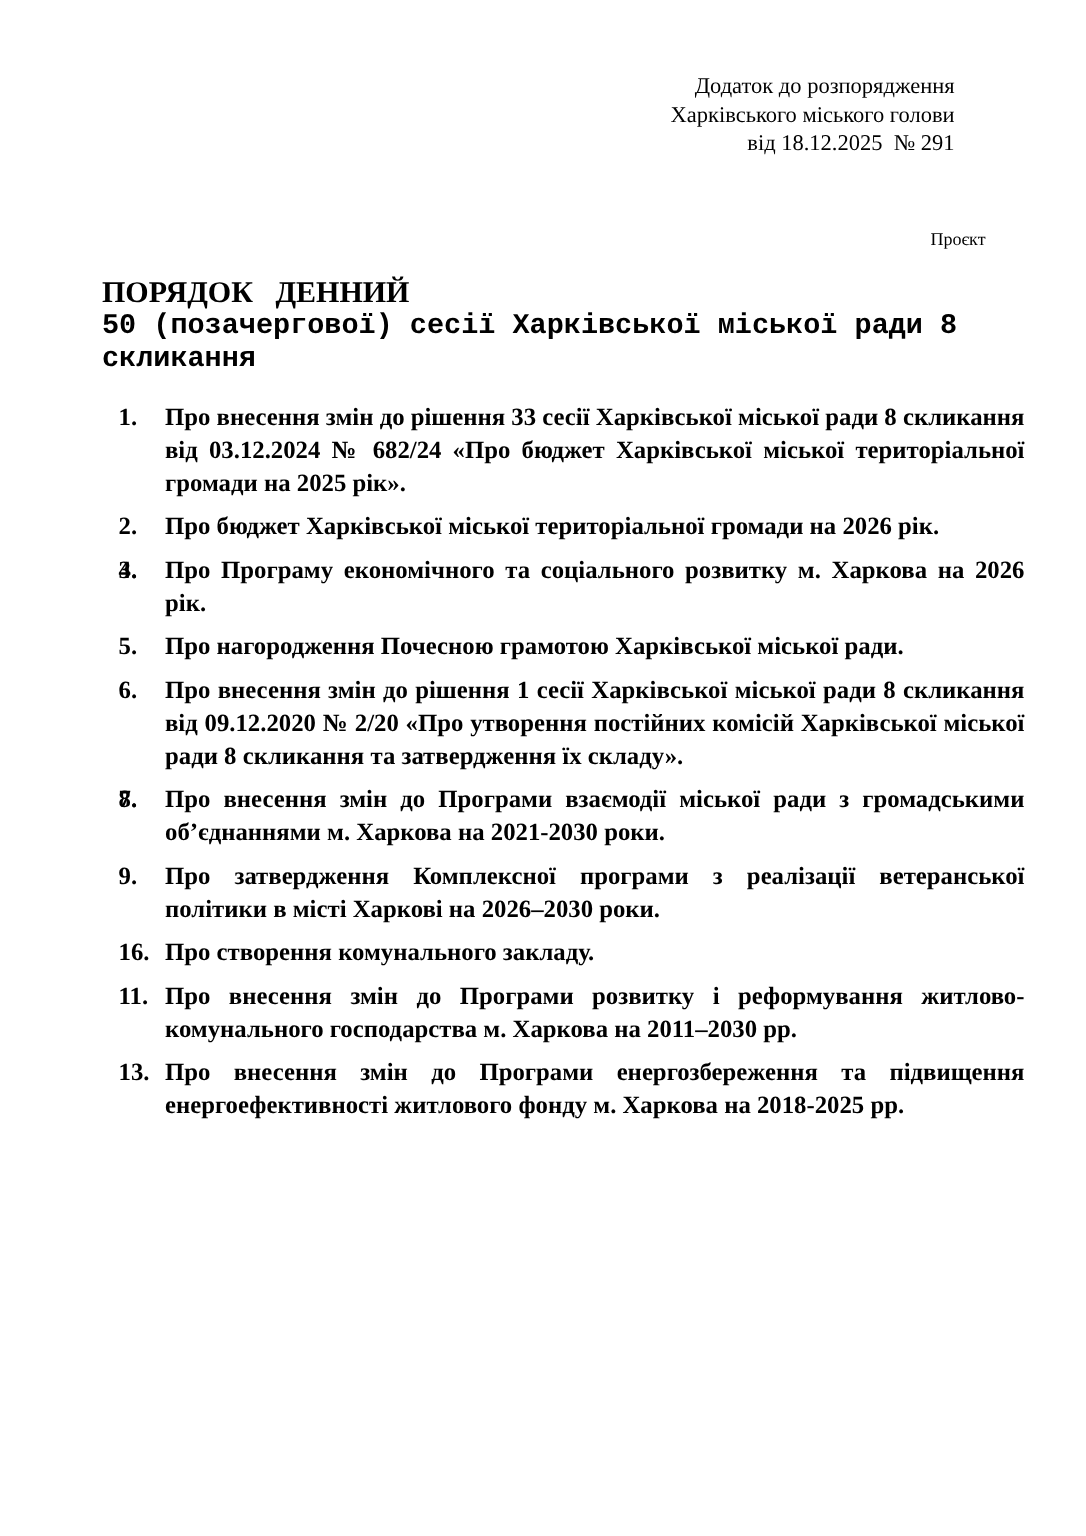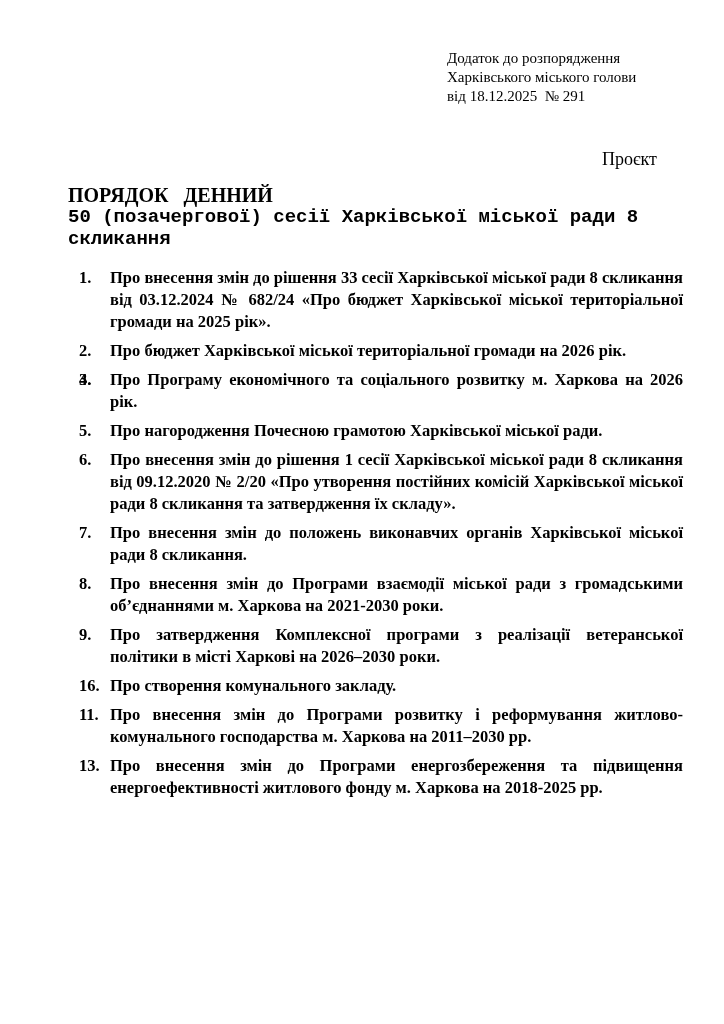--- a/index.html
+++ b/index.html
@@ -17,26 +17,27 @@
     overflow: hidden;
   }
   .annex {
     position: absolute;
     left: 447px;
     top: 49px;
     font-size: 15px;
     line-height: 19px;
     font-weight: normal;
     white-space: nowrap;
+    text-align: right;
   }
   .proekt {
     position: absolute;
     top: 150px;
     right: 67px;
-    font-size: 18px;
+    font-size: 12px;
     line-height: 19px;
     font-weight: normal;
   }
   .titles {
     position: absolute;
     left: 68px;
     top: 184px;
     width: 604px;
     text-align: left;
     font-weight: bold;
@@ -113,21 +114,20 @@
     <li>
       <span class="num">5.</span>
       <span class="text">Про нагородження Почесною грамотою Харківської міської ради.</span>
     </li>
     <li>
       <span class="num">6.</span>
       <span class="text">Про внесення змін до рішення 1 сесії Харківської міської ради 8 скликання від 09.12.2020 №&nbsp;2/20 «Про утворення постійних комісій Харківської міської ради 8 скликання та затвердження їх складу».</span>
     </li>
     <li>
       <span class="num">7.</span>
-      <span class="text">Про внесення змін до положень виконавчих органів Харківської міської ради 8 скликання.</span>
     </li>
     <li>
       <span class="num">8.</span>
       <span class="text">Про внесення змін до Програми взаємодії міської ради з громадськими об’єднаннями м.&nbsp;Харкова на 2021-2030 роки.</span>
     </li>
     <li>
       <span class="num">9.</span>
       <span class="text">Про затвердження Комплексної програми з реалізації ветеранської політики в місті Харкові на 2026–2030 роки.</span>
     </li>
     <li>

